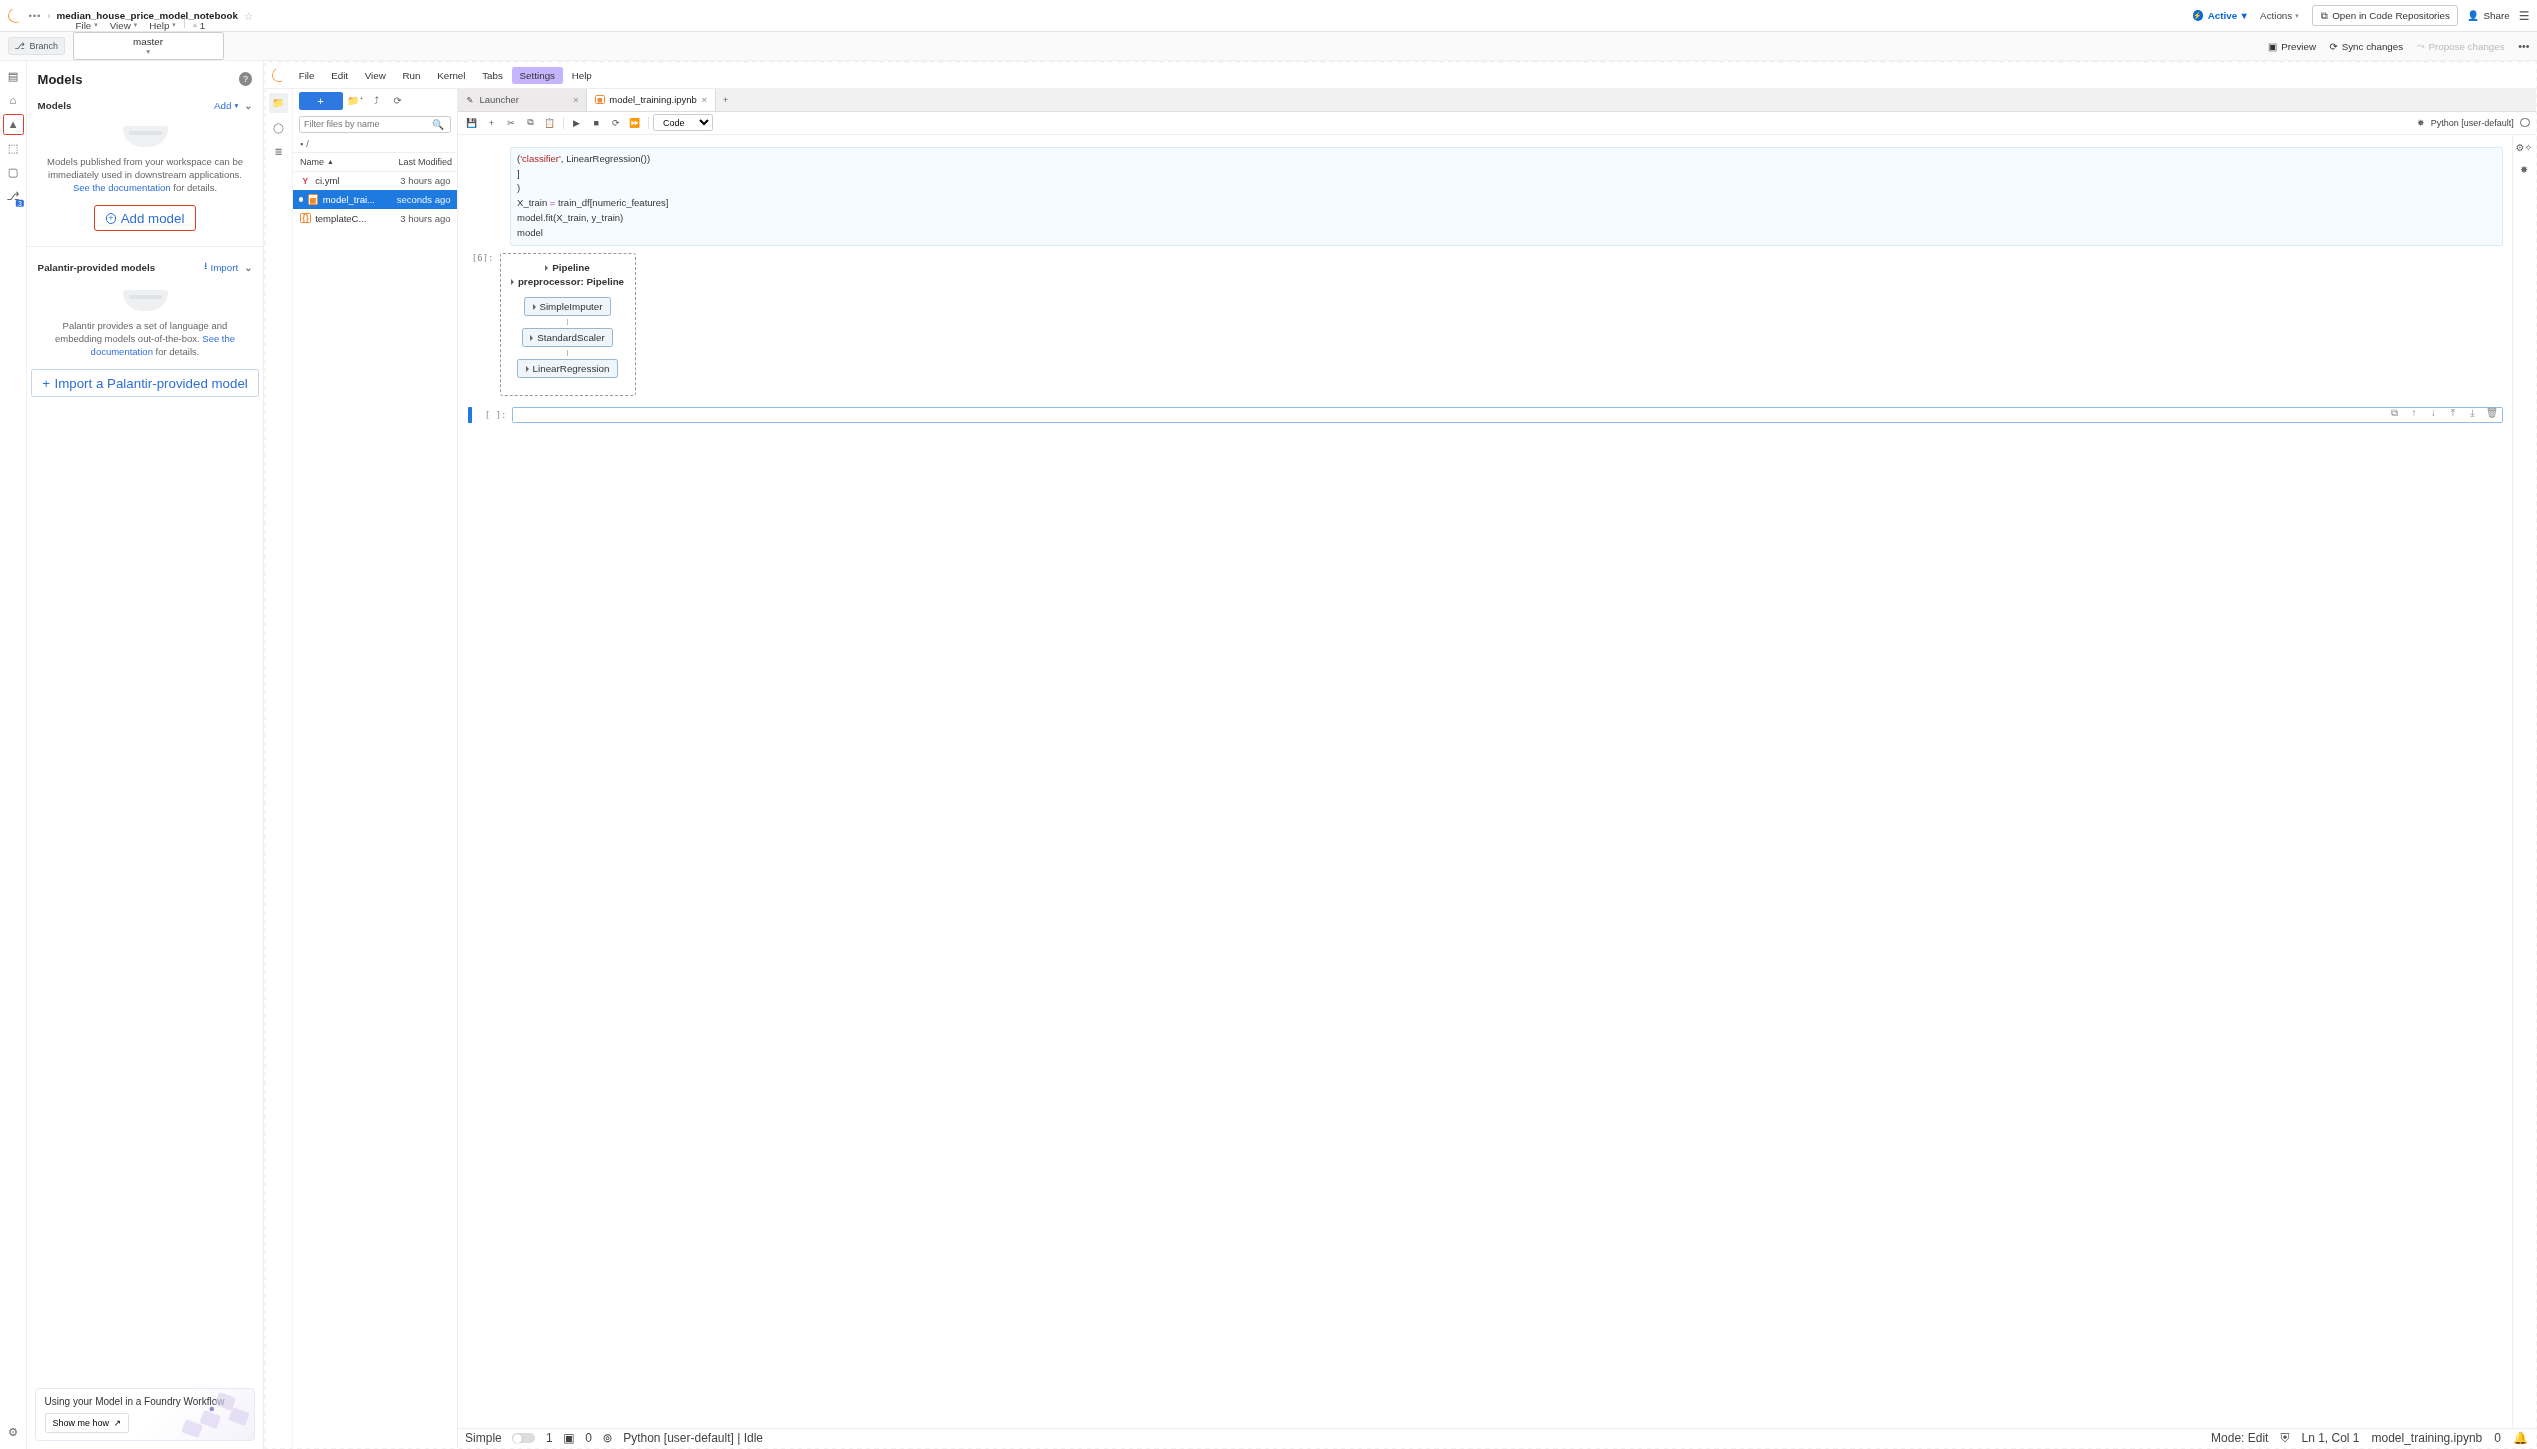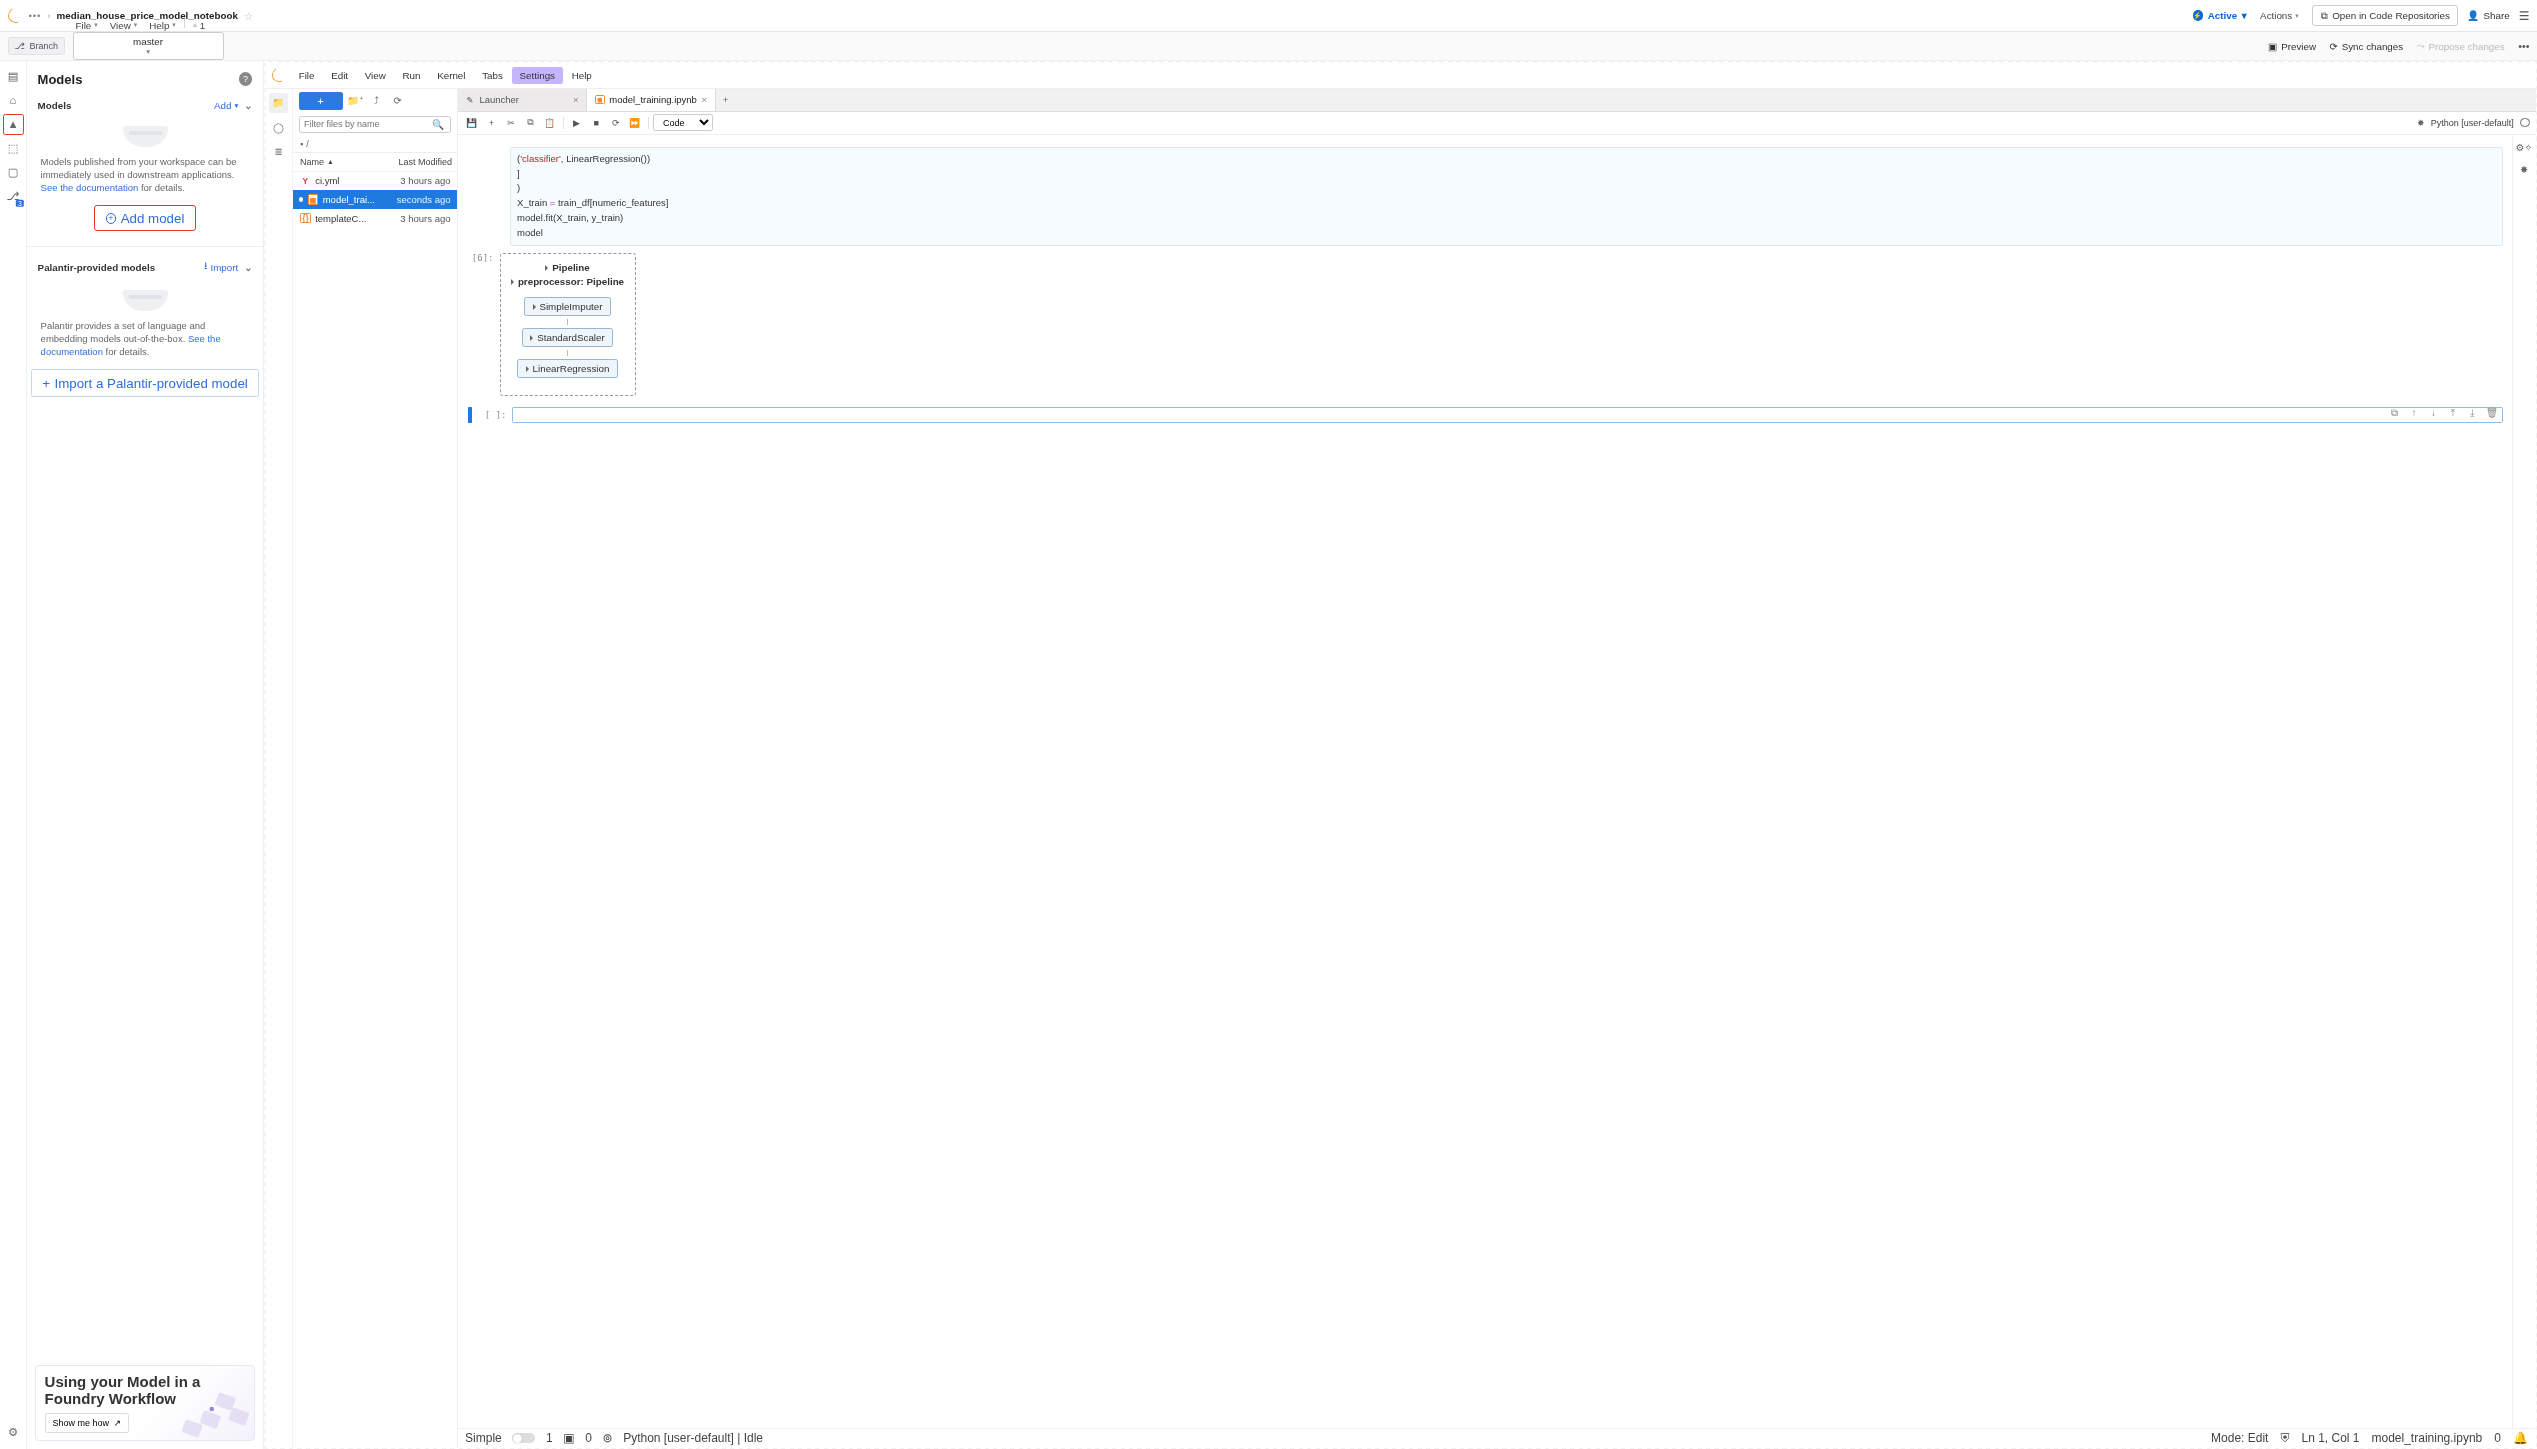--- a/index.html
+++ b/index.html
@@ -42,28 +42,28 @@
 .sidepanel { width: 237px; border-right:0.8px solid #eee; display:flex; flex-direction:column; min-height:0;}
 .sp-header { display:flex; align-items:center; padding:10.6px 10.6px 6px; gap:6px;}
 .sp-title { font-size:13px; font-weight:700; color:#222;}
 .sp-help { margin-left:auto; width:13.6px; height:13.6px; background:#888; color:#fff; border-radius:50%; font-size:9px; display:flex;align-items:center;justify-content:center; cursor:pointer;}
 .sp-body { flex:1; overflow:auto; padding: 0 0 7.6px;}
 .sp-section-hdr { display:flex; align-items:center; padding:7.6px 10.6px 4.5px; font-weight:600; color:#333;}
 .sp-section-hdr .link { margin-left:auto; color:#2e6fd9; font-weight:400; display:flex; gap:3px; align-items:center; cursor:pointer;}
 .sp-section-hdr .expand { margin-left:6px; color:#777; cursor:pointer;}
 .sp-empty-ill { width:45px; height:21px; margin:10.6px auto 4.5px; background:#eef0f2; border-radius: 3px 3px 50% 50% / 3px 3px 100% 100%; position:relative;}
 .sp-empty-ill::after{content:"";position:absolute;top:4.5px;left:6px;right:6px;height:4.5px;background:#e0e4e8;border-radius:1.5px;}
-.sp-desc { font-size:9.5px; color:#666; text-align:left; padding:3px 13.6px; line-height:1.4;}
+.sp-desc { font-size:9.5px; color:#666; text-align:center; padding:3px 13.6px; line-height:1.4;}
 .sp-desc a { color:#2e6fd9; cursor:pointer;}
 .btn-add { margin:7.6px auto 10.6px; border:1.5px solid #e03b24; border-radius:3px; padding:4.5px 10.6px; color:#2e6fd9; display:flex; align-items:center; gap:4.5px; cursor:pointer; font-weight:500; background:#fff;}
 .btn-add .plus { width:10.6px; height:10.6px; border:1.1px solid #2e6fd9; border-radius:50%; display:flex;align-items:center;justify-content:center;font-size:8.3px;line-height:1;}
 .btn-import { margin:7.6px auto; border:0.8px solid #c5d6ea; border-radius:2.3px; padding:5.3px 10.6px; color:#2e6fd9; display:flex; align-items:center; gap:4.5px; cursor:pointer; background:#fff;}
 .sp-divider{height:0.8px;background:#eee;margin:4.5px 0;}
 .sp-footer{border:0.8px solid #eae6f4;border-radius:3.8px;margin:auto 7.6px 7.6px;padding:7.6px 9px;background:linear-gradient(135deg,#fff 55%,#f4f1fb);position:relative;overflow:hidden;}
-.sp-footer .ftitle{font-size:15px;font-weight:700;margin-bottom:6px;}
+.sp-footer .ftitle{font-size:10px;font-weight:400;margin-bottom:6px;}
 .sp-footer .show-btn{border:0.8px solid #ddd;border-radius:2.3px;background:#fff;padding:3.8px 6.8px;display:inline-flex;align-items:center;gap:4.5px;cursor:pointer;font-size:9px;}
 .sp-footer .deco{position:absolute;right:0;bottom:0;width:83px;height:53px;opacity:.7;}
 
 
 .workspace { flex:1; display:flex; flex-direction:column; min-width:0; background:repeating-linear-gradient(45deg,#f3f3f3 0 3px,#fff 3px 6px); padding:1.5px;}
 .ws-inner { flex:1; display:flex; flex-direction:column; background:#fff;}
 .ws-menubar { height:26px; display:flex; align-items:center; gap:1.5px; padding:0 6px; border-bottom:0.8px solid #eee; font-size:9.8px; color:#333;}
 .ws-menubar .mitem{padding:3px 7.6px;cursor:pointer;border-radius:2.3px;}
 .ws-menubar .mitem.active{background:#c4b5fd;}
 .ws-logo{width:13.6px;height:13.6px;border:1.5px solid #f29d38;border-radius:50%;border-top-color:transparent;border-right-color:transparent;transform:rotate(20deg);margin-right:4.5px;}

